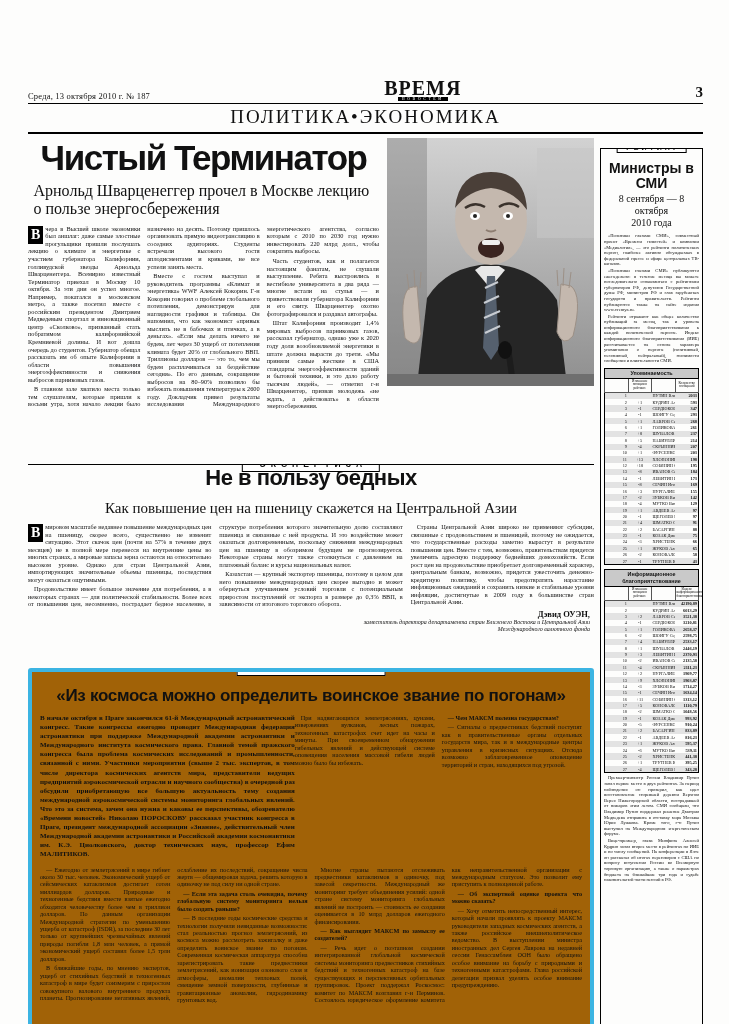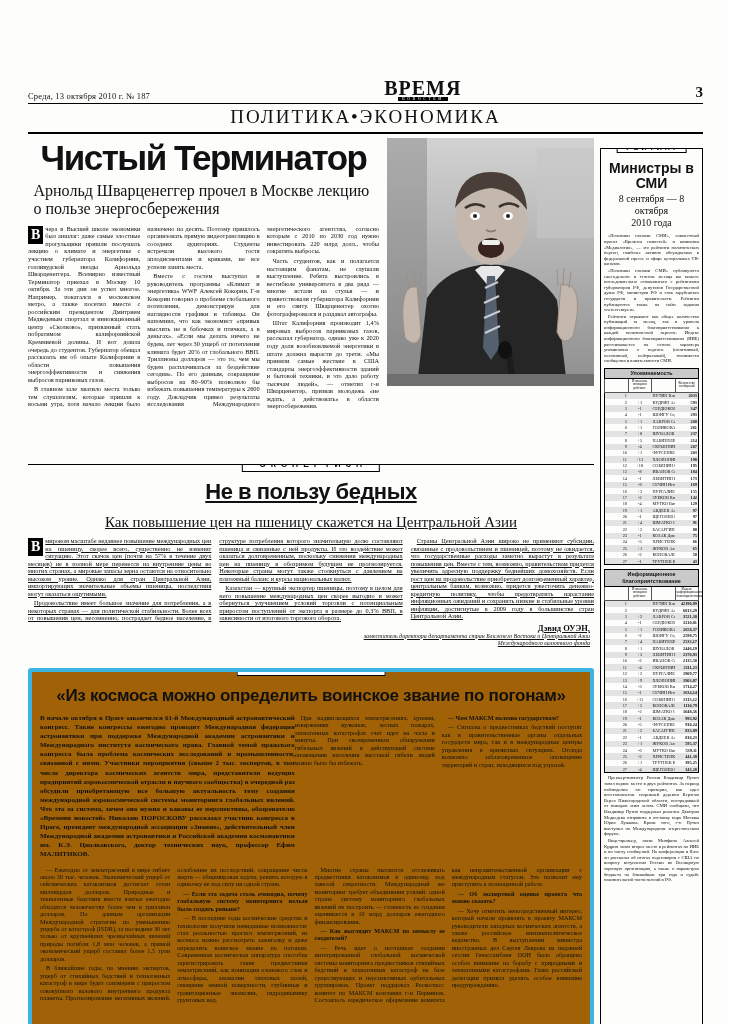--- a/index.html
+++ b/index.html
@@ -44,21 +44,21 @@
   .byline{font-weight:bold;font-size:8px;text-align:center;margin-top:2px;}
 
   
   .kicker-box{position:absolute;left:50%;transform:translateX(-50%);
               border:1.5px solid #000;background:#fff;
               font-family:"Liberation Sans","DejaVu Sans",sans-serif;font-weight:bold;
               font-size:8.5px;letter-spacing:5px;padding:2px 12px 2px 17px;white-space:nowrap;}
 
   
   .expertise{position:relative;border-top:1px solid #000;margin-top:4px;
-             padding-top:14px;height:194px;overflow:hidden;text-decoration:underline;}
+             padding-top:0;height:194px;overflow:hidden;}
   .expertise .kicker-box{top:-9px;}
   .exp-headline{font-family:"Liberation Sans","DejaVu Sans",sans-serif;font-weight:bold;
                 font-size:22px;text-align:center;letter-spacing:-.5px;}
   .exp-subhead{font-size:15px;text-align:center;margin:9px 0 6px;}
   .exp-body{column-count:3;column-gap:8px;font-size:6.3px;line-height:1.2;text-align:justify;}
   .exp-byline{text-align:right;padding-right:4px;}
   .exp-byline .nm{font-weight:bold;font-size:8.5px;}
   .exp-byline .tt{font-style:italic;font-size:6px;line-height:1.25;}
 
   

